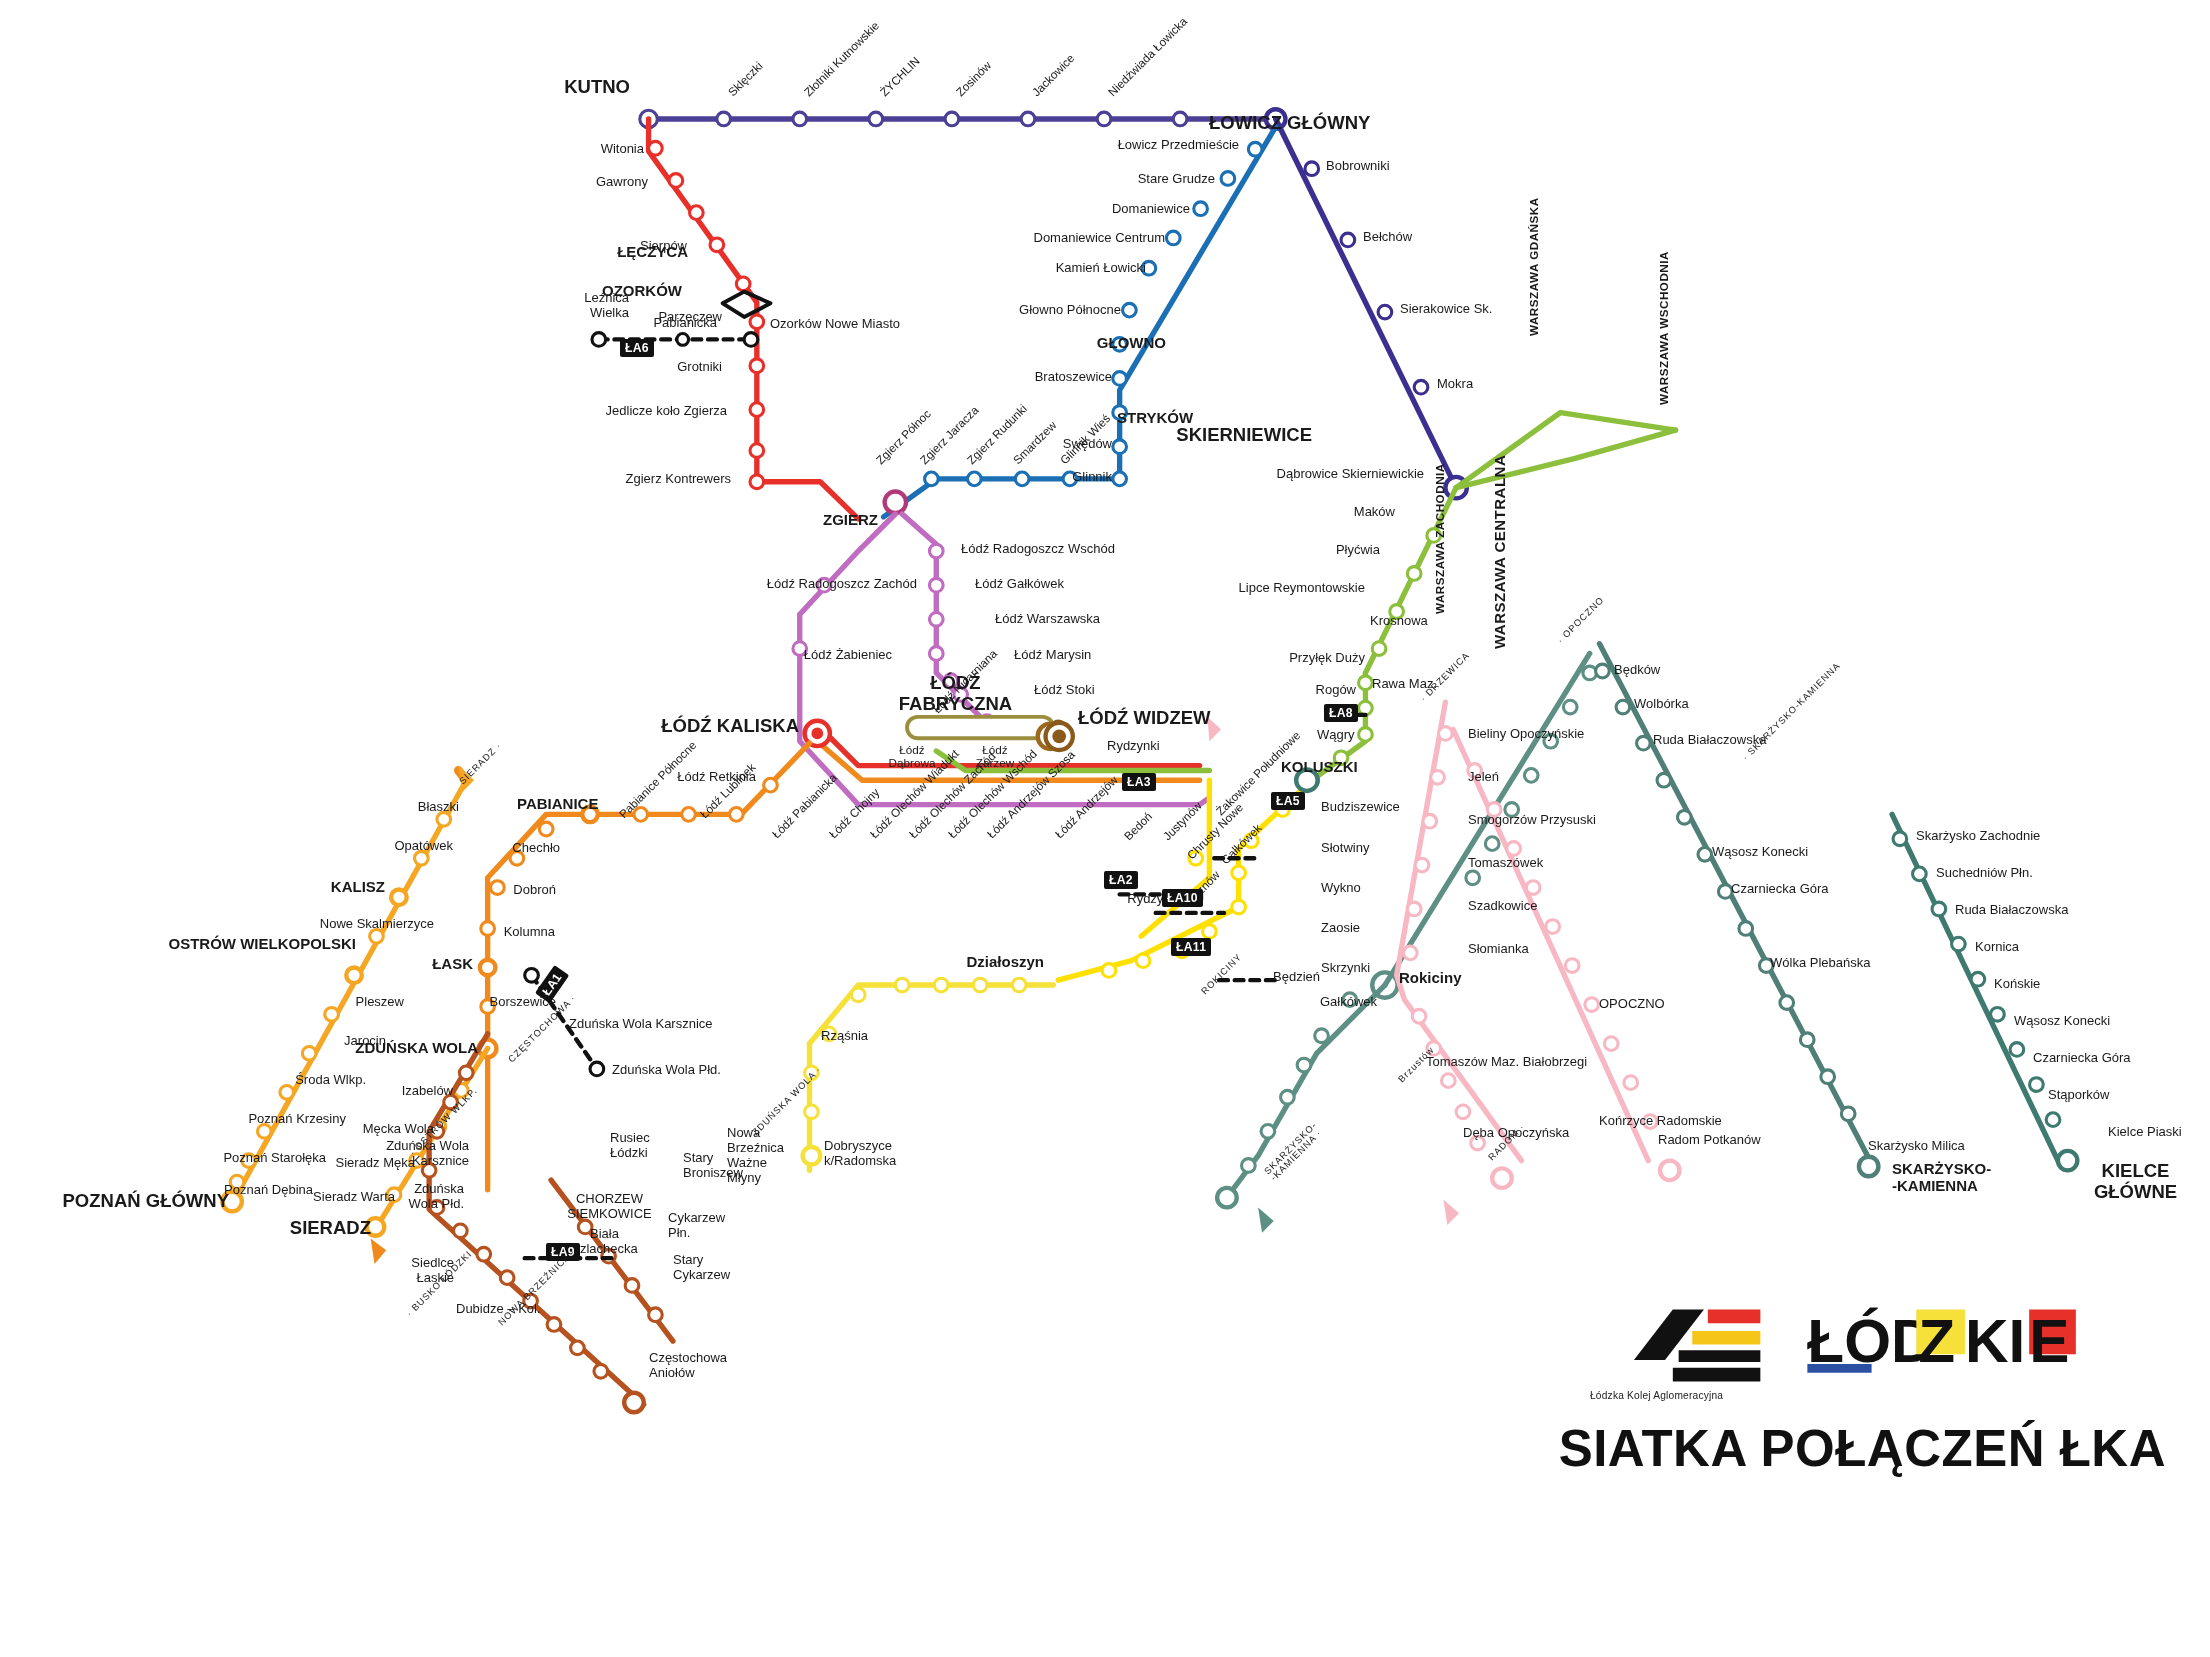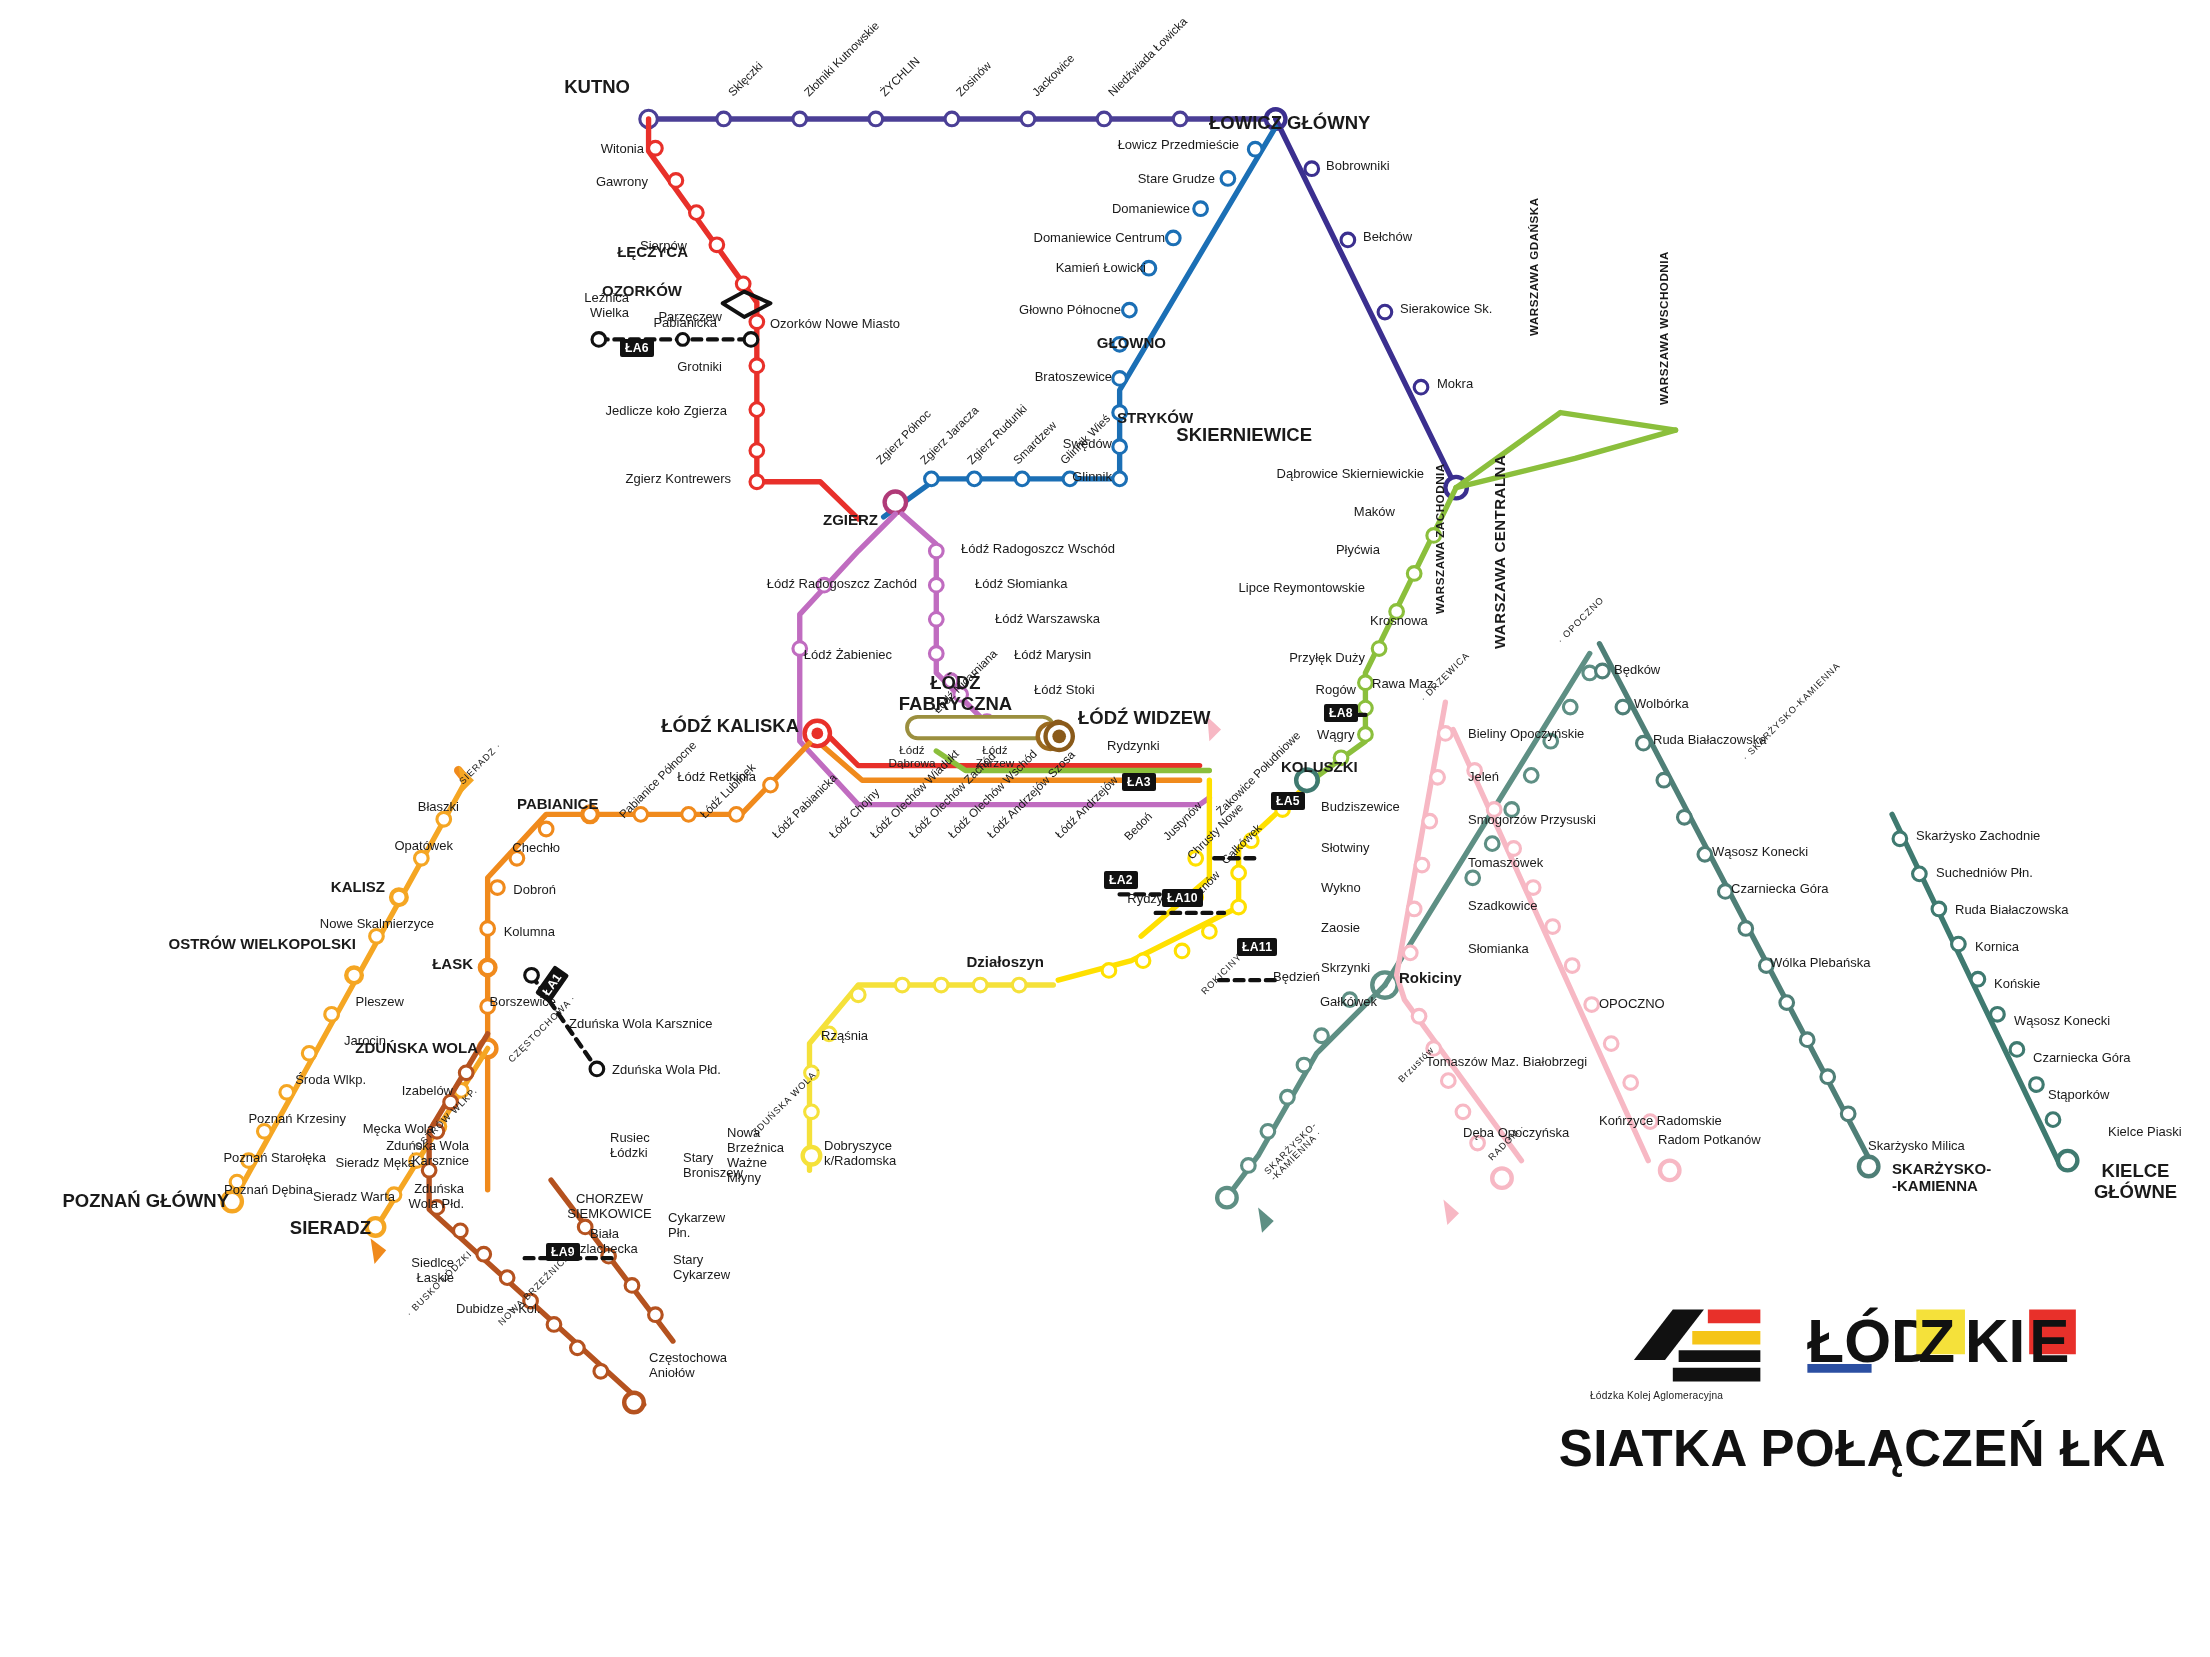--- a/index.html
+++ b/index.html
@@ -437,21 +437,21 @@
   <div class="lbl ra" style="left:1248px;top:543px;width:132px;">Płyćwia</div>
   <div class="lbl ra" style="left:1170px;top:581px;width:195px;">Lipce Reymontowskie</div>
   <div class="lbl" style="left:1370px;top:614px;">Krosnowa</div>
   <div class="lbl ra" style="left:1209px;top:651px;width:156px;">Przyłęk Duży</div>
   <div class="lbl" style="left:1372px;top:677px;">Rawa Maz.</div>
   <div class="lbl ra" style="left:1219px;top:683px;width:137px;">Rogów</div>
   <div class="lbl" style="left:1317px;top:728px;">Wągry</div>
   <div class="lka-box" style="left:1324px;top:704px;">ŁA8</div>
 
   <div class="lbl" style="left:961px;top:542px;">Łódź Radogoszcz Wschód</div>
-  <div class="lbl" style="left:975px;top:577px;">Łódź Słomianka</div>
+  <div class="lbl" style="left:975px;top:577px;">Łódź Gałkówek</div>
   <div class="lbl" style="left:995px;top:612px;">Łódź Warszawska</div>
   <div class="lbl" style="left:1014px;top:648px;">Łódź Marysin</div>
   <div class="lbl" style="left:1034px;top:683px;">Łódź Stoki</div>
   <div class="lbl ra" style="left:683px;top:577px;width:234px;">Łódź Radogoszcz Zachód</div>
   <div class="lbl ra" style="left:702px;top:648px;width:190px;">Łódź Żabieniec</div>
   <div class="lbl sm rot r45" style="left:931px;top:707px;">Łódź Nicarniana</div>
   <div class="lbl sm" style="left:878px;top:743px;line-height:1.15;text-align:center;width:68px;">Łódź<br>Dąbrowa</div>
   <div class="lbl sm" style="left:961px;top:743px;line-height:1.15;text-align:center;width:68px;">Łódź<br>Zarzew</div>
   <div class="lbl ra" style="left:546px;top:770px;width:210px;">Łódź Retkinia</div>
 
@@ -533,21 +533,21 @@
   <div class="lbl sm rot r45" style="left:917px;top:1019px;"></div>
   <div class="lbl sm rot r45" style="left:964px;top:1019px;"></div>
   <div class="lbl sm rot r45" style="left:1010px;top:1019px;"></div>
   <div class="lbl sm rot r45" style="left:1057px;top:1019px;"></div>
   <div class="lbl sm rot r45" style="left:1104px;top:985px;"></div>
   <div class="lbl sm rot r45" style="left:1141px;top:951px;"></div>
   <div class="lbl sm rot r45" style="left:1188px;top:936px;"></div>
   <div class="lbl sm rot r45" style="left:1224px;top:931px;"></div>
   <div class="lbl sm rot r45" style="left:1053px;top:912px;"></div>
   <div class="lbl" style="left:1231px;top:968px;"></div>
-  <div class="lka-box" style="left:1237px;top:938px;">ŁA11</div>
+  <div class="lka-box" style="left:1171px;top:938px;">ŁA11</div>
 
   <div class="lbl" style="left:1321px;top:800px;">Budziszewice</div>
   <div class="lbl" style="left:1321px;top:841px;">Słotwiny</div>
   <div class="lbl" style="left:1321px;top:881px;">Wykno</div>
   <div class="lbl" style="left:1321px;top:921px;">Zaosie</div>
   <div class="lbl" style="left:1321px;top:961px;">Skrzynki</div>
   <div class="lbl sm rot r45" style="left:1185px;top:853px;">Chrusty Nowe</div>
   <div class="lbl sm rot r45" style="left:1219px;top:858px;">Gałkówek</div>
   <div class="lbl sm rot r45" style="left:1161px;top:834px;">Justynów</div>
   <div class="lbl sm rot r45" style="left:1122px;top:834px;">Bedoń</div>

